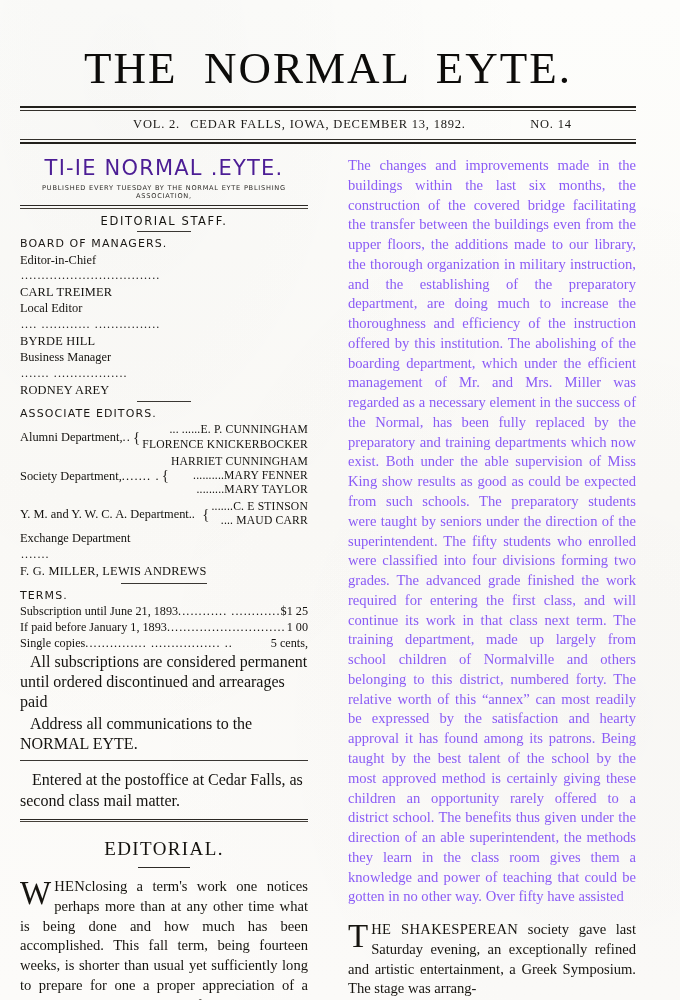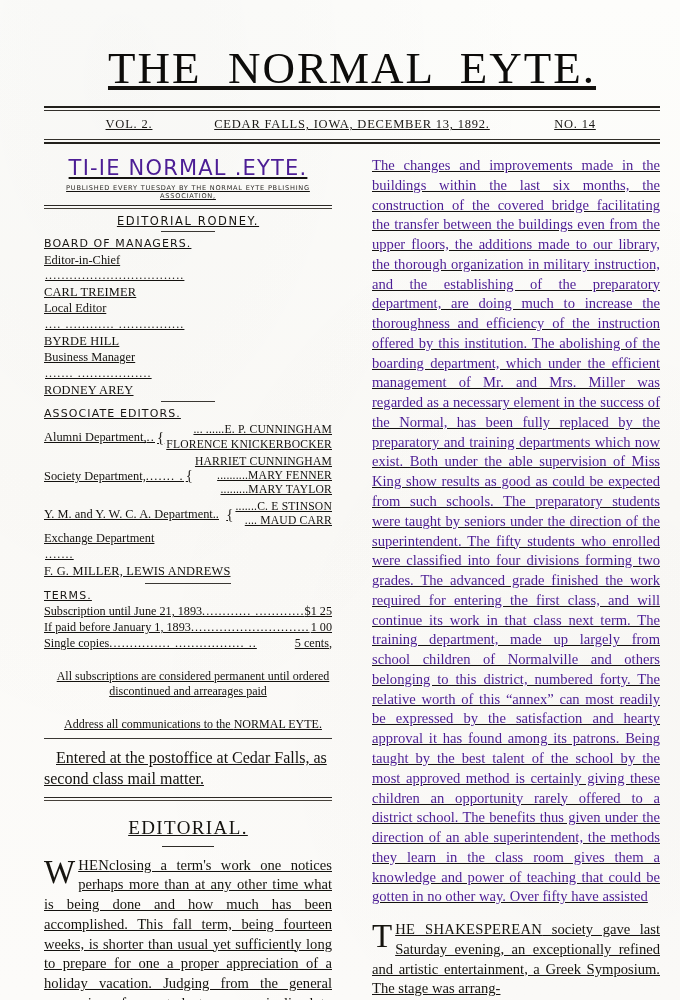--- a/index.html
+++ b/index.html
@@ -21,25 +21,24 @@
     position: absolute;
     inset: 0;
     background:
       radial-gradient(ellipse at 18% 8%, rgba(0,0,0,0.018), transparent 55%),
       radial-gradient(ellipse at 88% 72%, rgba(0,0,0,0.016), transparent 58%),
       linear-gradient(180deg, #fdfdfb 0%, #fbfaf7 50%, #fcfbf9 100%);
   }
 
   .sheet {
     position: absolute;
-    left: 44px;
+    left: 20px;
     top: 0;
     width: 616px;
     height: 760px;
-    text-decoration: underline;
   }
 
   
   .nameplate {
     text-align: center;
     font-family: "Liberation Serif", serif;
     font-size: 45px;
     letter-spacing: 2px;
     margin-top: 46px;
     line-height: 1;
@@ -62,21 +61,21 @@
   .volbar {
     display: flex;
     align-items: baseline;
     justify-content: space-between;
     font-family: "Liberation Serif", serif;
     font-size: 12.5px;
     letter-spacing: 0.8px;
     padding: 6px 4px 7px 4px;
     color: #1a1815;
   }
-  .volbar .vol { width: 150px; text-align: center; padding-left: 6px;}
+  .volbar .vol { width: 150px; text-align: right; padding-left: 6px;}
   .volbar .place { flex: 1; text-align: center; }
   .volbar .no { width: 150px; text-align: center; padding-right: 6px;}
 
   
   .cols {
     display: flex;
     margin-top: 12px;
     height: 855px;
   }
   .col {
@@ -210,25 +209,24 @@
   }
   .terms-line .t-label { flex: 0 0 auto; }
   .terms-line .t-dots {
     flex: 1 1 auto;
     overflow: hidden;
     letter-spacing: 1.05px;
   }
   .terms-line .t-price { flex: 0 0 auto; }
 
   .terms-note {
-    font-size: 12px;
+    font-size: 16px;
     line-height: 1.26;
     text-indent: 10px;
-    margin-top: 18px;
-    text-align: center;
+    margin-top: 1px;
   }
   .terms-note .sc { font-variant: small-caps; }
 
   .postal {
     font-size: 16px;
     line-height: 1.3;
     text-indent: 12px;
     padding: 6px 0 5px;
   }
 
@@ -247,21 +245,21 @@
     margin: 7px auto 9px;
   }
 
   .body-p {
     font-size: 14.6px;
     line-height: 1.355;
     text-align: justify;
     text-justify: inter-word;
     margin: 0 0 0.1em 0;
     hyphens: manual;
-    color: #4c1d95;
+    color: #8b5cf6;
   }
 
   
   .dropcap-p {
     font-size: 14.6px;
     line-height: 1.355;
     text-align: justify;
     color: #16140f;
   }
   .dropcap-p .dcap {
@@ -301,21 +299,21 @@
   <div class="rule-double-b"></div>
 
   <div class="cols">
 
     <div class="col col-left">
 
       <div class="flag-title">TI-IE NORMAL .EYTE.</div>
       <div class="flag-sub">PUBLISHED EVERY TUESDAY BY THE NORMAL EYTE PBLISHING ASSOCIATION,</div>
       <div class="rule-pair"></div>
 
-      <div class="sec-head">EDITORIAL RODNEY.</div>
+      <div class="sec-head">EDITORIAL STAFF.</div>
       <div class="mini-rule"></div>
 
       <div class="sub-head">BOARD OF MANAGERS.</div>
 
       <div class="staff-line">
         <span class="role">Editor-in-Chief</span>
         <span class="dots">..................................</span>
         <span class="who">CARL TREIMER</span>
       </div>
       <div class="staff-line">

